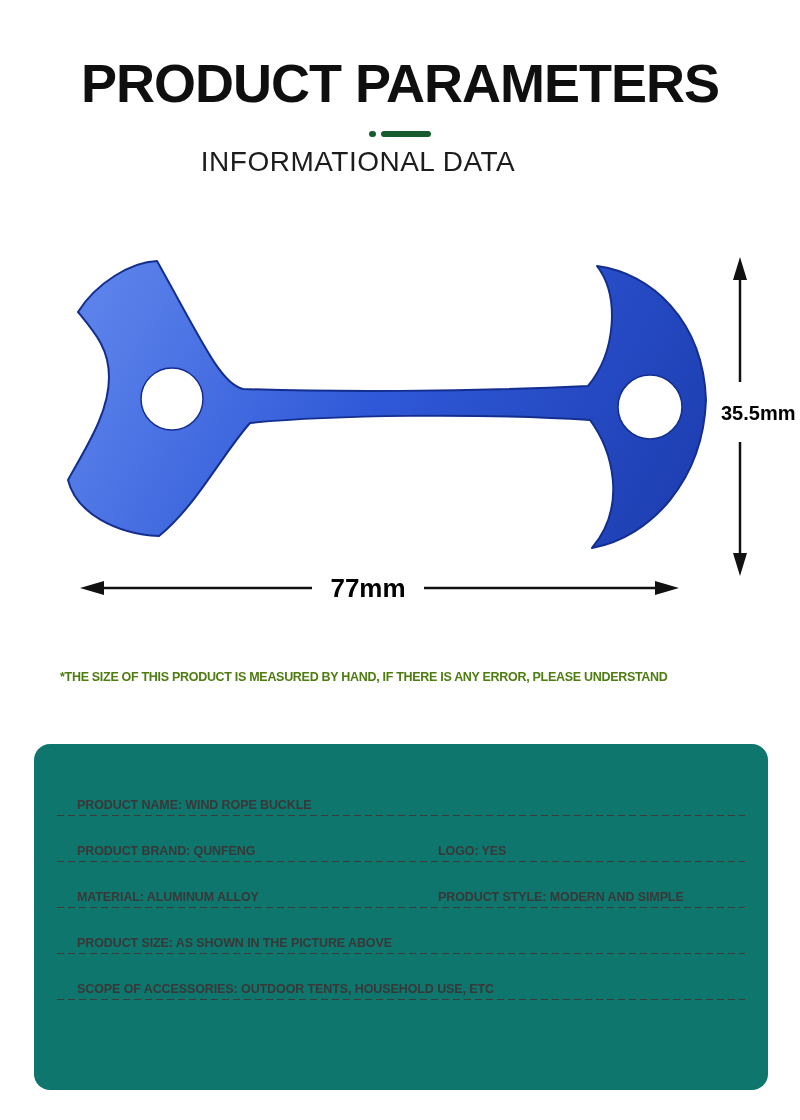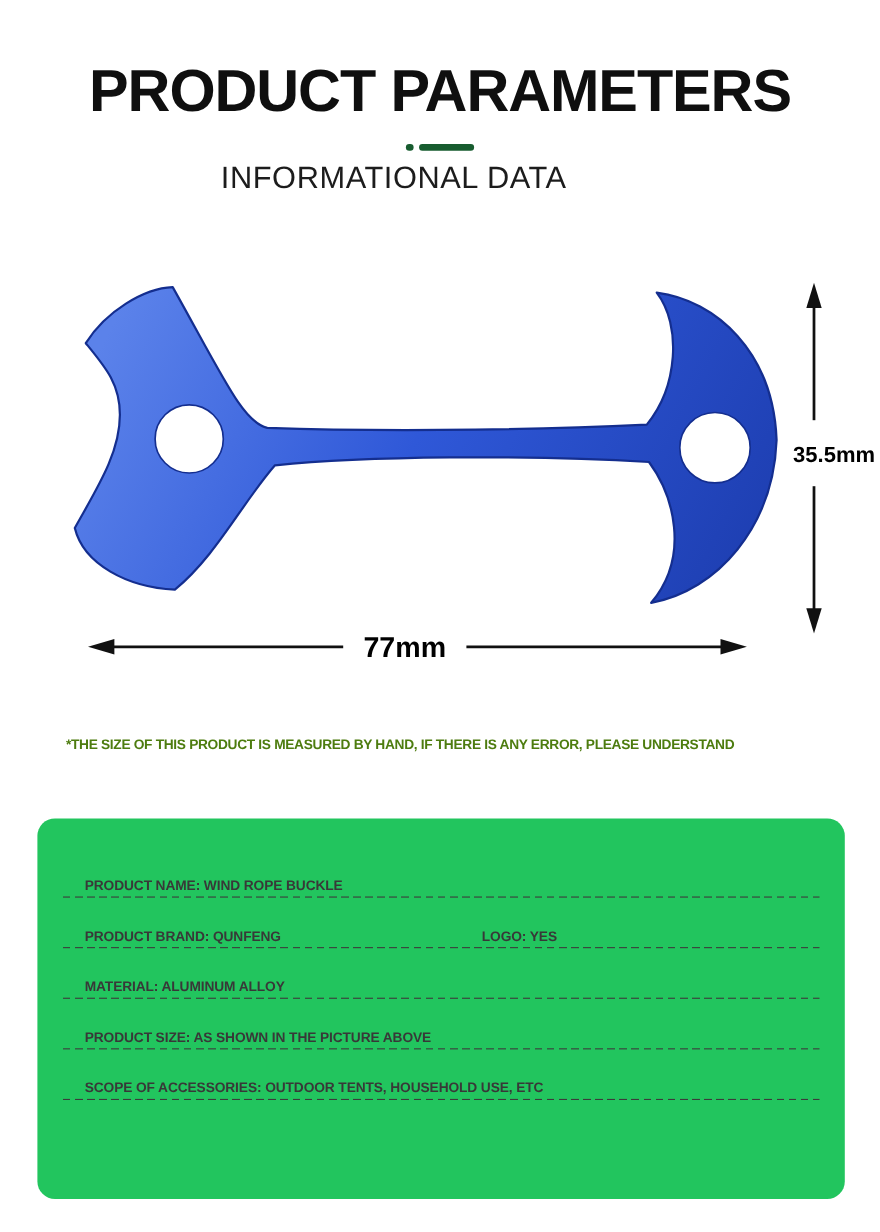--- a/index.html
+++ b/index.html
@@ -116,31 +116,32 @@
       <line x1="101" y1="588" x2="312" y2="588"></line>
       <polygon points="80,588 104,581 104,595" stroke="none"></polygon>
       <line x1="424" y1="588" x2="657" y2="588"></line>
       <polygon points="679,588 655,581 655,595" stroke="none"></polygon>
     </g>
     <text class="dim-label" x="368" y="597" font-size="26" text-anchor="middle">77mm</text>
   </svg>
 
   <div class="size-disclaimer">*THE SIZE OF THIS PRODUCT IS MEASURED BY HAND, IF THERE IS ANY ERROR, PLEASE UNDERSTAND</div>
 
-  <div class="spec-card" style="background: #22c55e;">
+  <div class="spec-card" style="background: #0f766e;">
     <div id="spec-rows">
         <div class="spec-row">
           <span class="spec-cell-left">PRODUCT NAME: WIND ROPE BUCKLE</span>
         </div>
         <div class="spec-row">
           <span class="spec-cell-left">PRODUCT BRAND: QUNFENG</span>
           <span class="spec-cell-right">LOGO: YES</span>
         </div>
         <div class="spec-row">
           <span class="spec-cell-left">MATERIAL: ALUMINUM ALLOY</span>
+          <span class="spec-cell-right">PRODUCT STYLE: MODERN AND SIMPLE</span>
         </div>
         <div class="spec-row">
           <span class="spec-cell-left">PRODUCT SIZE: AS SHOWN IN THE PICTURE ABOVE</span>
         </div>
         <div class="spec-row">
           <span class="spec-cell-left">SCOPE OF ACCESSORIES: OUTDOOR TENTS, HOUSEHOLD USE, ETC</span>
           <span class="spec-cell-right"></span>
         </div>
       </div>
   </div>

